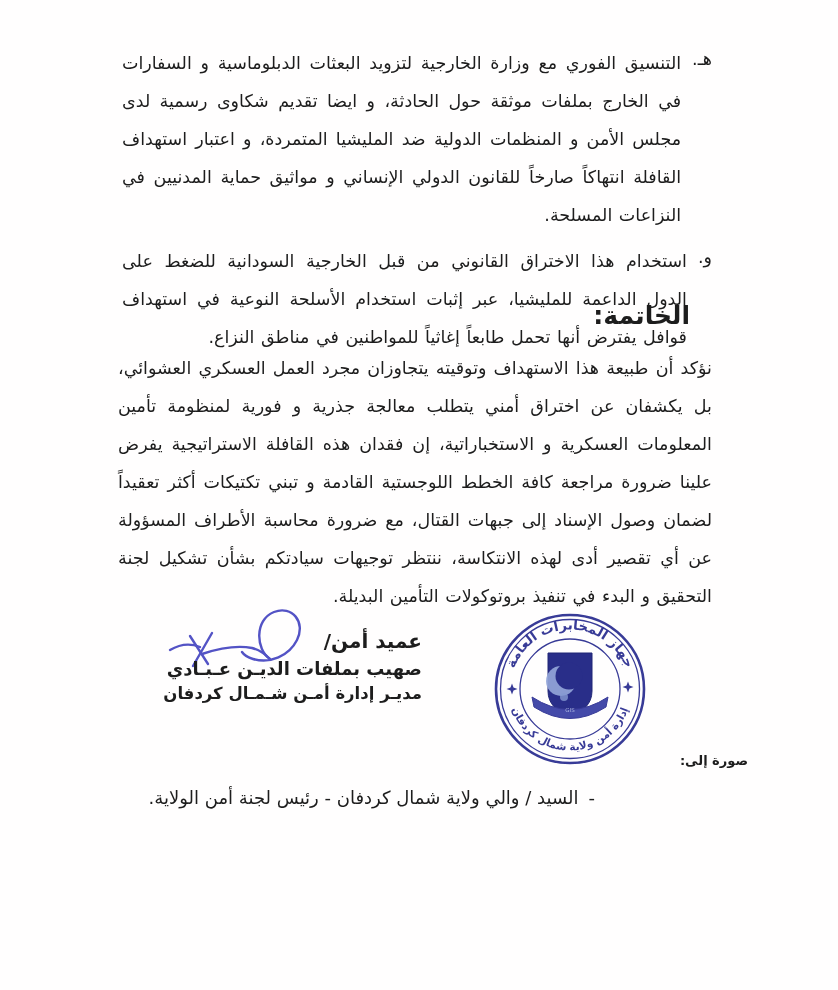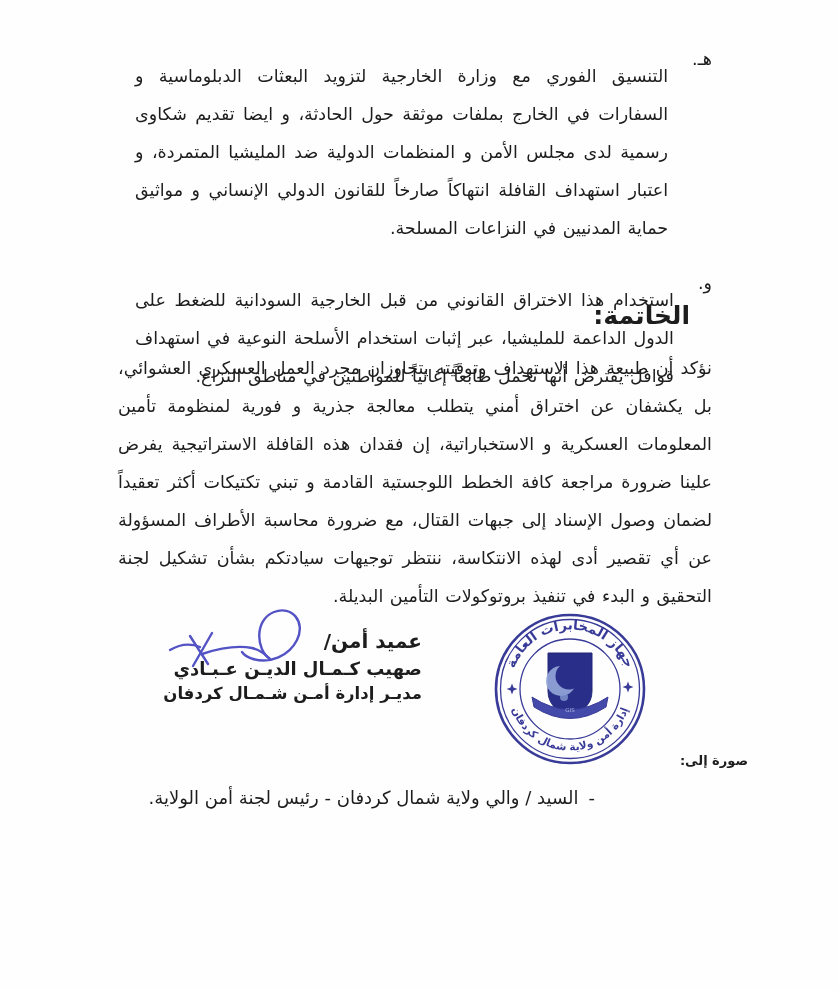--- a/index.html
+++ b/index.html
@@ -4,21 +4,21 @@
 <style>
   html,body{margin:0;padding:0;background:#ffffff;}
   .page{
     position:relative;width:838px;height:990px;background:#fffefe;
     font-family:"DejaVu Sans",sans-serif;color:#1d1d1d;overflow:hidden;direction:rtl;
   }
   
   .body-list{position:absolute;top:40px;right:126px;width:594px;}
   .list-item{display:flex;gap:7px;font-size:17.5px;line-height:38px;}
   .list-item .marker{white-space:nowrap;flex-shrink:0;}
-  .list-item .item-text{margin:17px;flex:1;text-align:justify;word-spacing:1px;}
+  .list-item .item-text{margin:4px;flex:1;text-align:justify;word-spacing:1px;}
   
   .conclusion-heading{position:absolute;top:301px;right:148px;font-size:25px;font-weight:bold;letter-spacing:.5px;}
   .conclusion-text{position:absolute;top:349px;right:126px;width:594px;margin:0;
     font-size:17.5px;line-height:38px;text-align:justify;word-spacing:1px;}
   .closing-line{position:absolute;top:567px;right:228px;font-size:17.5px;}
   
   .sig-svg{position:absolute;top:602px;left:152px;}
   .sig-block{position:absolute;top:629px;right:416px;width:290px;text-align:right;}
   .sig-rank{font-size:20px;font-weight:bold;}
   .sig-name{font-size:18px;font-weight:bold;margin-top:5px;letter-spacing:.5px;}
@@ -57,21 +57,21 @@
       <path d="M18,48 C28,42 38,41 48,45"></path>
       <path d="M38,34 L56,62"></path>
       <path d="M60,31 L41,64"></path>
       <path d="M50,52 C68,46 84,43 100,46 C108,48 113,52 118,57"></path>
       <path d="M118,57 C104,48 102,18 122,10 C140,3 154,20 145,38 C137,54 118,62 101,57 C96,55.5 92,53 90,50"></path>
     </g>
   </svg>
 
   <div class="sig-block">
     <div class="sig-rank">عميد أمن/</div>
-    <div class="sig-name">صهيب كـمـال الديـن عـبـادي</div>
+    <div class="sig-name">صهيب بملفات الديـن عـبـادي</div>
     <div class="sig-title">مديـر إدارة أمـن شـمـال كردفان</div>
   </div>
 
   <svg class="stamp-svg" width="156" height="156" viewBox="0 0 156 156">
     <defs>
       <path id="arcTop" d="M 18.5,78 A 59.5,59.5 0 0 1 137.5,78"></path>
       <path id="arcBottom" d="M 16.5,78 A 61.5,61.5 0 0 0 139.5,78"></path>
     </defs>
     <circle cx="78" cy="78" r="74" fill="none" stroke="#2e3192" stroke-width="2.6"></circle>
     <circle cx="78" cy="78" r="69.5" fill="none" stroke="#2e3192" stroke-width="1.3"></circle>

